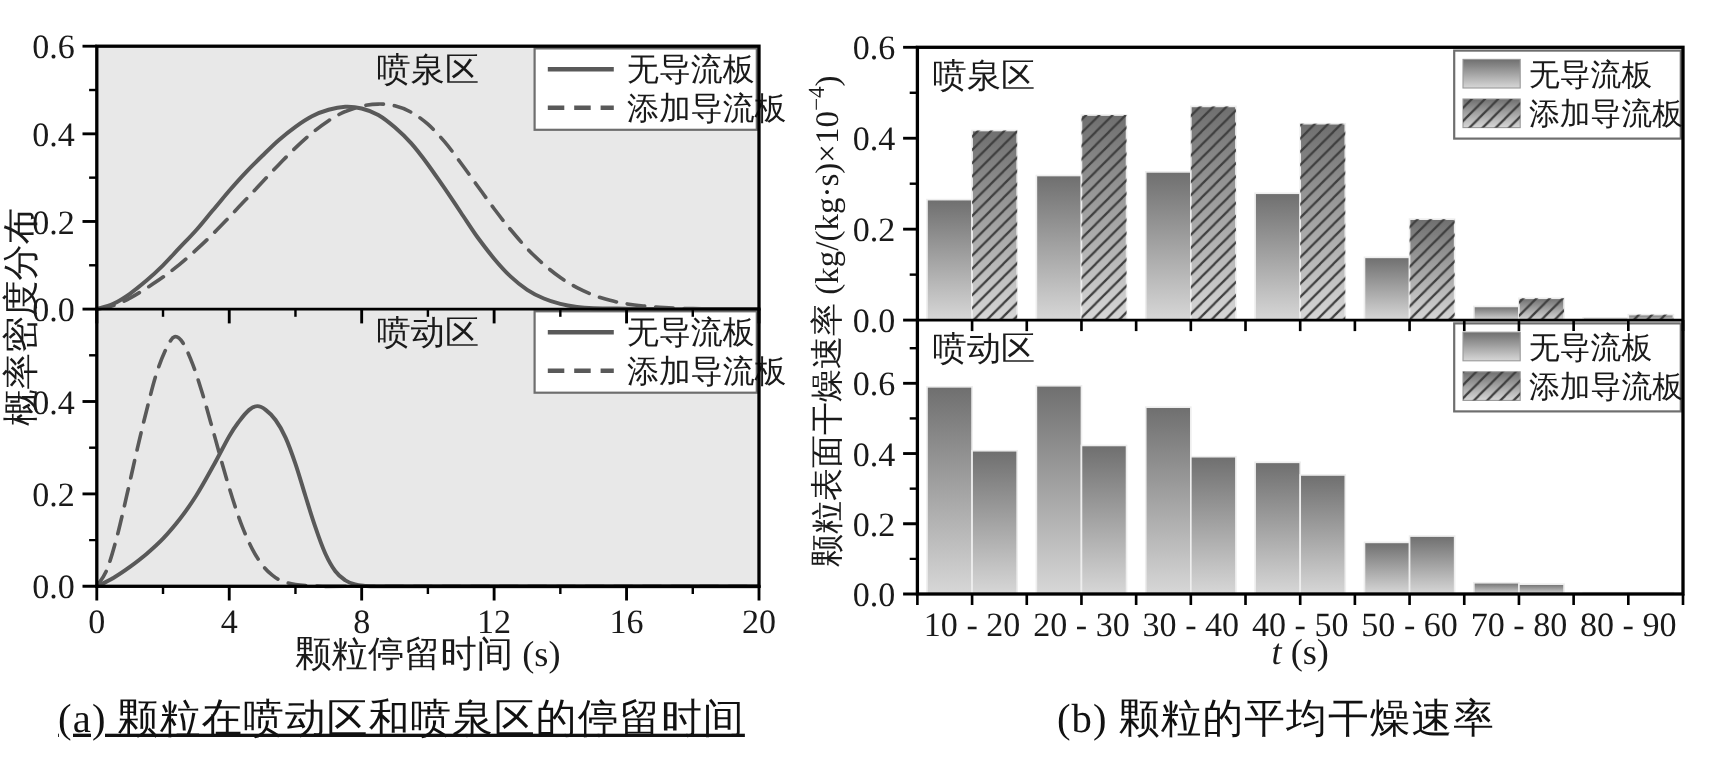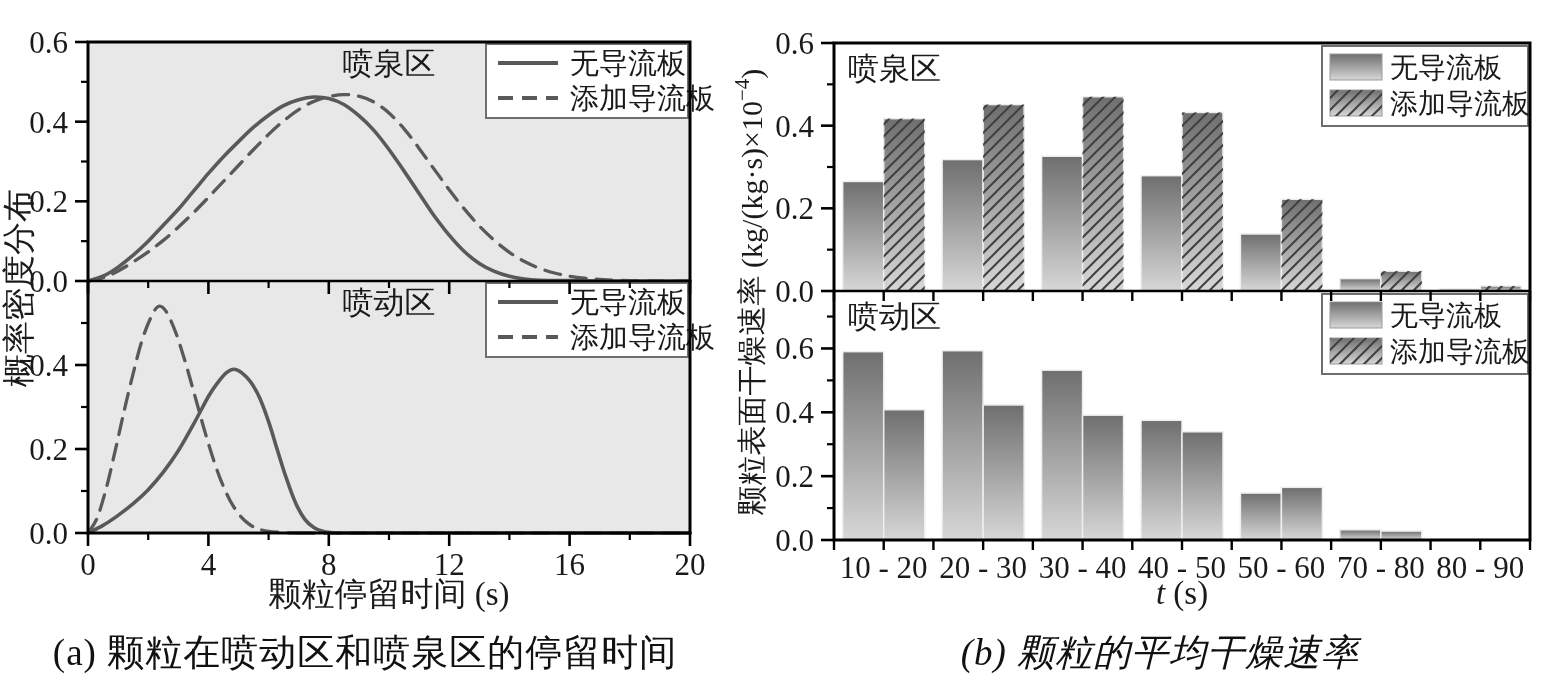--- a/index.html
+++ b/index.html
@@ -13,22 +13,22 @@
   #chart-svg{position:absolute;left:0;top:0;}
   .caption{
     position:absolute;
     top:628px;
     font-size:37px;
     color:#111;
     text-align:center;
     letter-spacing:1px;
     white-space:nowrap;
   }
-  .caption-a{left:0;width:730px;}
-  .caption-b{left:795px;width:730px;font-style:italic;}
+  .caption-a{left:0;width:730px;text-decoration:underline;}
+  .caption-b{left:795px;width:730px;}
 </style>
 </head>
 <body>
 
 <div class="canvas">
 
   <svg id="chart-svg" width="1557" height="693" viewBox="0 0 1557 693">
       <defs>
         <linearGradient id="gradBar" x1="0" y1="0" x2="0" y2="1">
           <stop offset="0%" stop-color="#6f6f6f"></stop>

